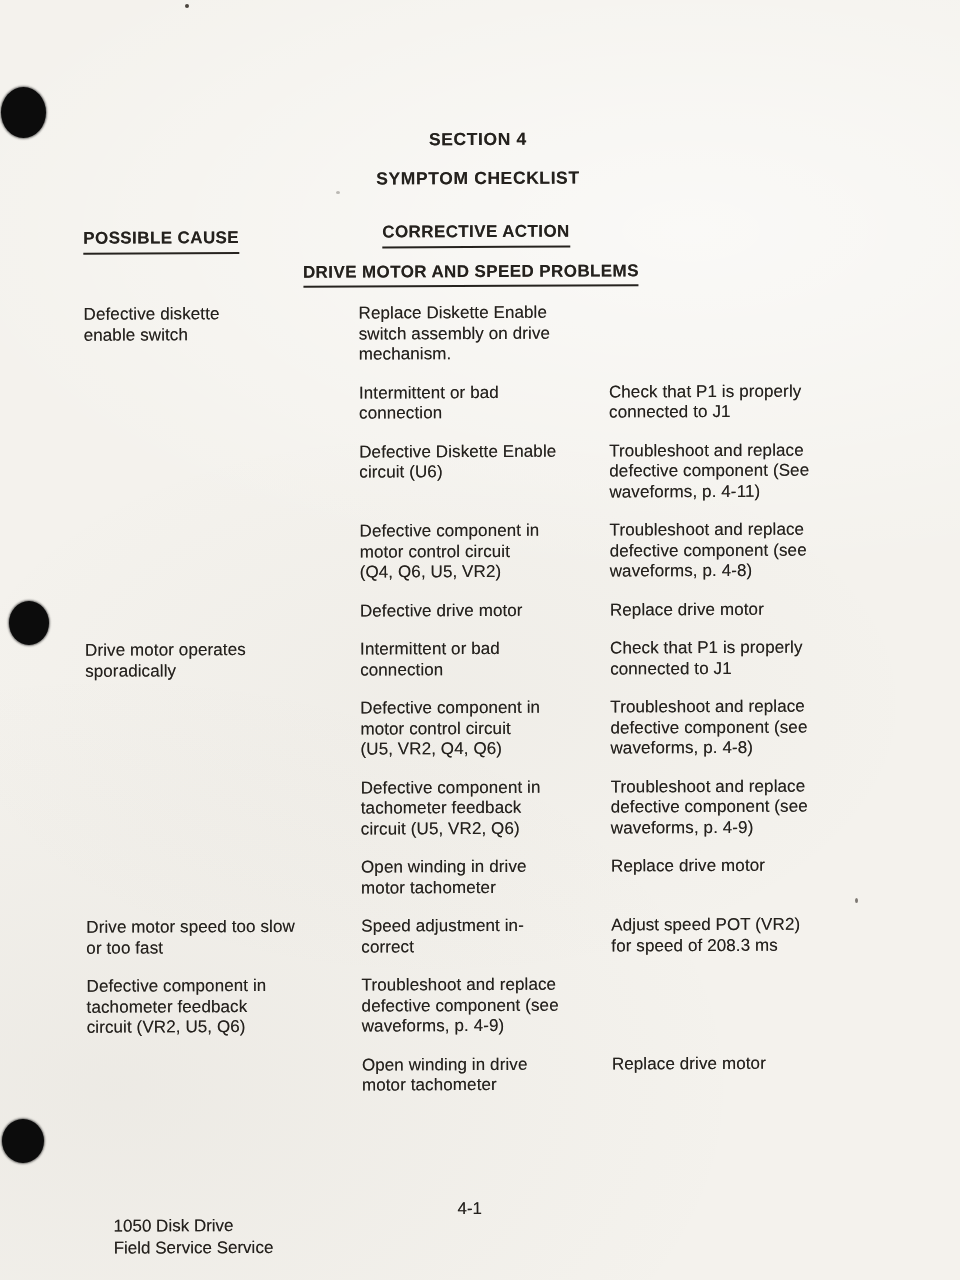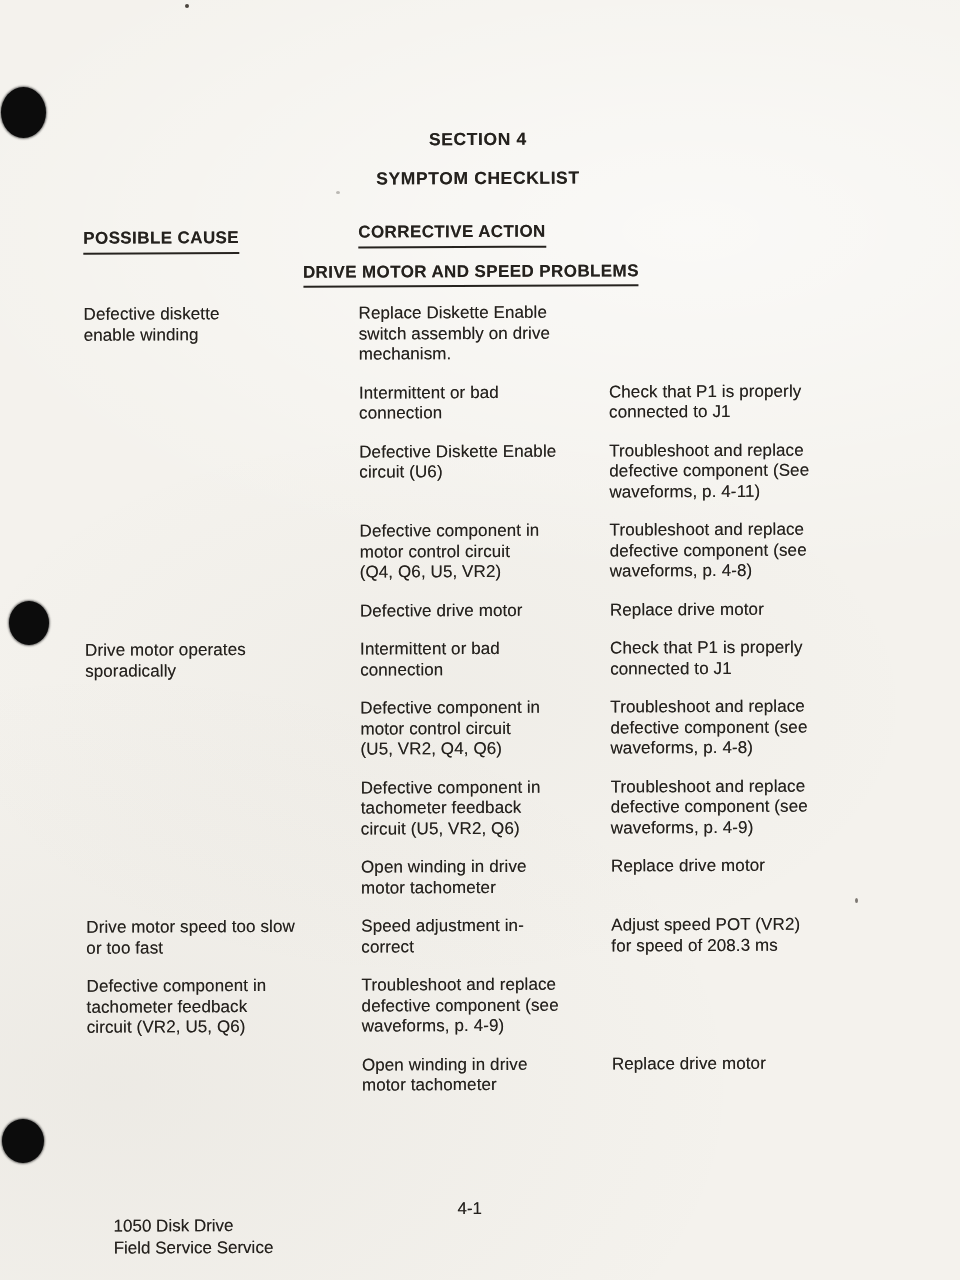--- a/index.html
+++ b/index.html
@@ -41,21 +41,21 @@
   .grid {
     display: grid; grid-template-columns: 275px 250px 1fr;
     margin-left: 85px; width: 800px;
   }
   .header-row { position: absolute; top: 227px; left: 0; width: 960px; }
   .colhead {
     display: inline-block; font-weight: bold; font-size: 17px;
     letter-spacing: 0.4px;
     border-bottom: 2px solid #26231f; padding-bottom: 3px;
   }
-  .action-head .colhead { position: relative; top: -5px; }
+  .action-head .colhead { position: relative; top: -5px; margin-left: 24px; }
 
   .table-title-wrap {
     position: absolute; top: 262px; left: 0; width: 945px; text-align: center;
   }
 
   .table-body { position: absolute; top: 303px; left: 0; width: 960px; }
   .pair { margin-bottom: 18px; }
   .cell {
     font-size: 17px; line-height: 20.5px; letter-spacing: 0.1px;
     white-space: pre-line;
@@ -87,21 +87,21 @@
   </div>
 
   <div class="table-title-wrap">
     <span class="colhead">DRIVE MOTOR AND SPEED PROBLEMS</span>
   </div>
 
   <div class="table-body">
 
     <div class="grid pair">
       <div class="cell">Defective diskette
-enable winding</div>
+enable switch</div>
       <div class="cell">Replace Diskette Enable
 switch assembly on drive
 mechanism.</div>
     </div>
     <div class="grid pair">
       <div class="cell"></div>
       <div class="cell">Intermittent or bad
 connection</div>
       <div class="cell">Check that P1 is properly
 connected to J1</div>

